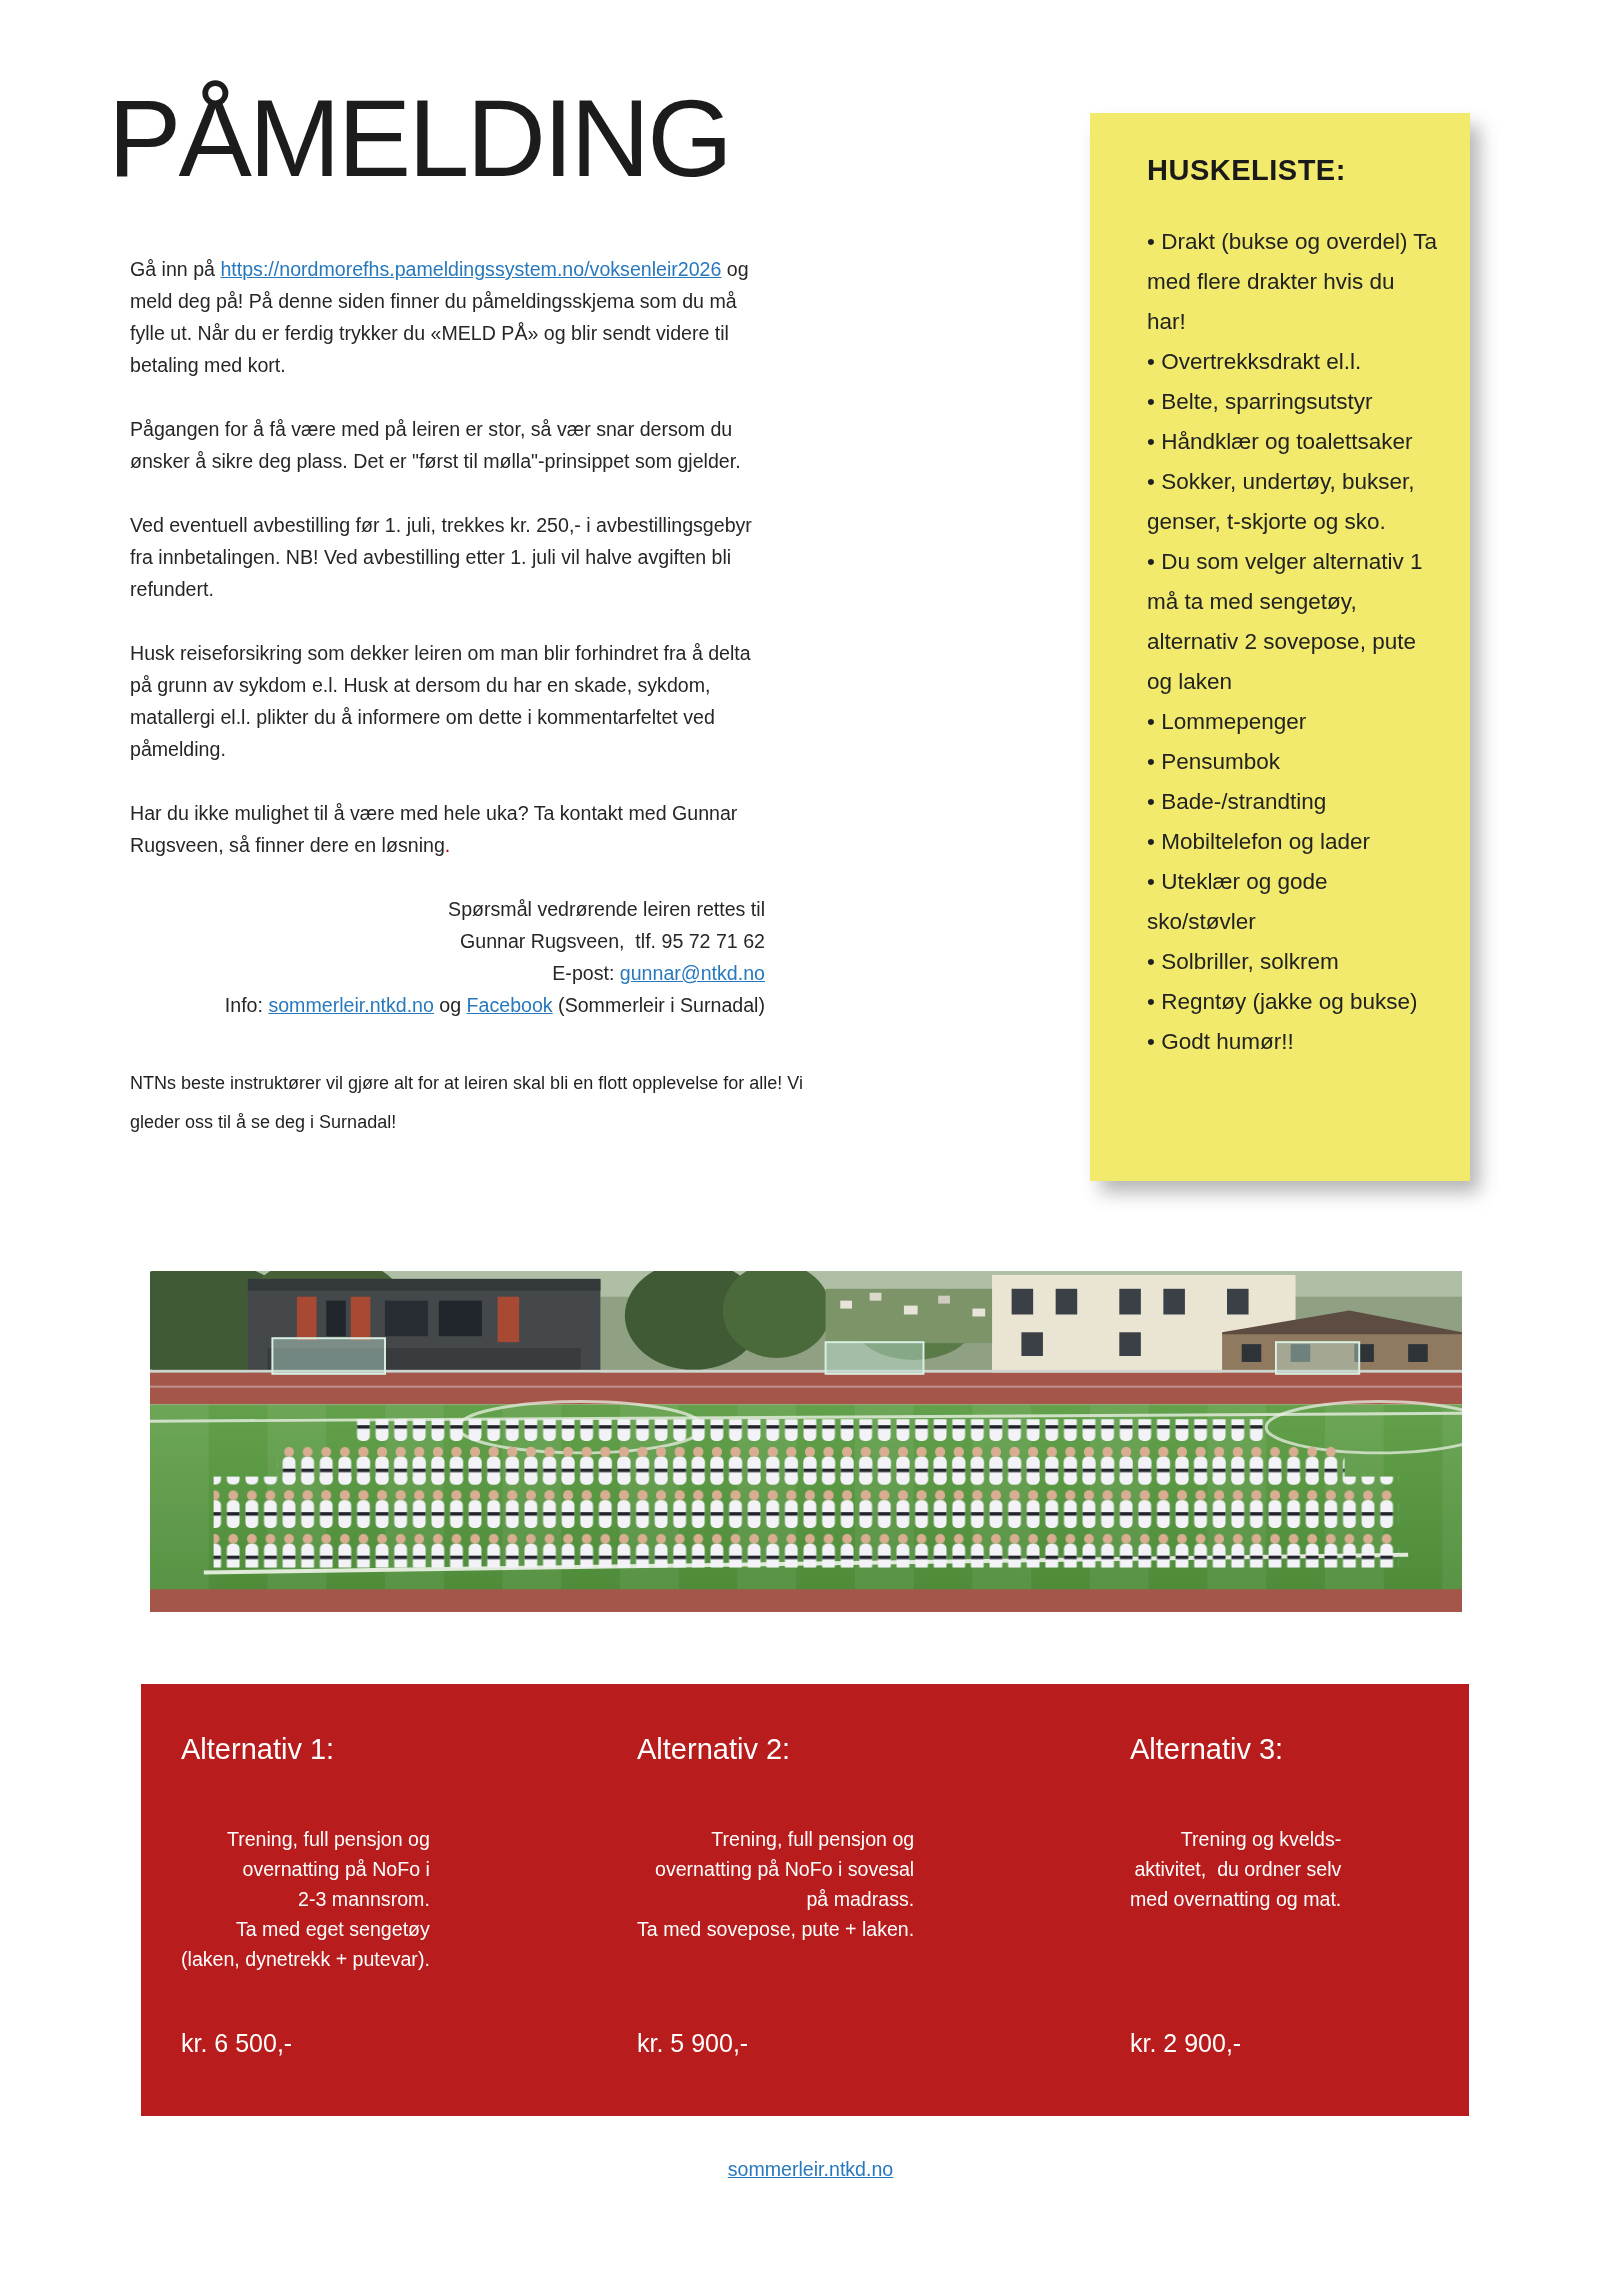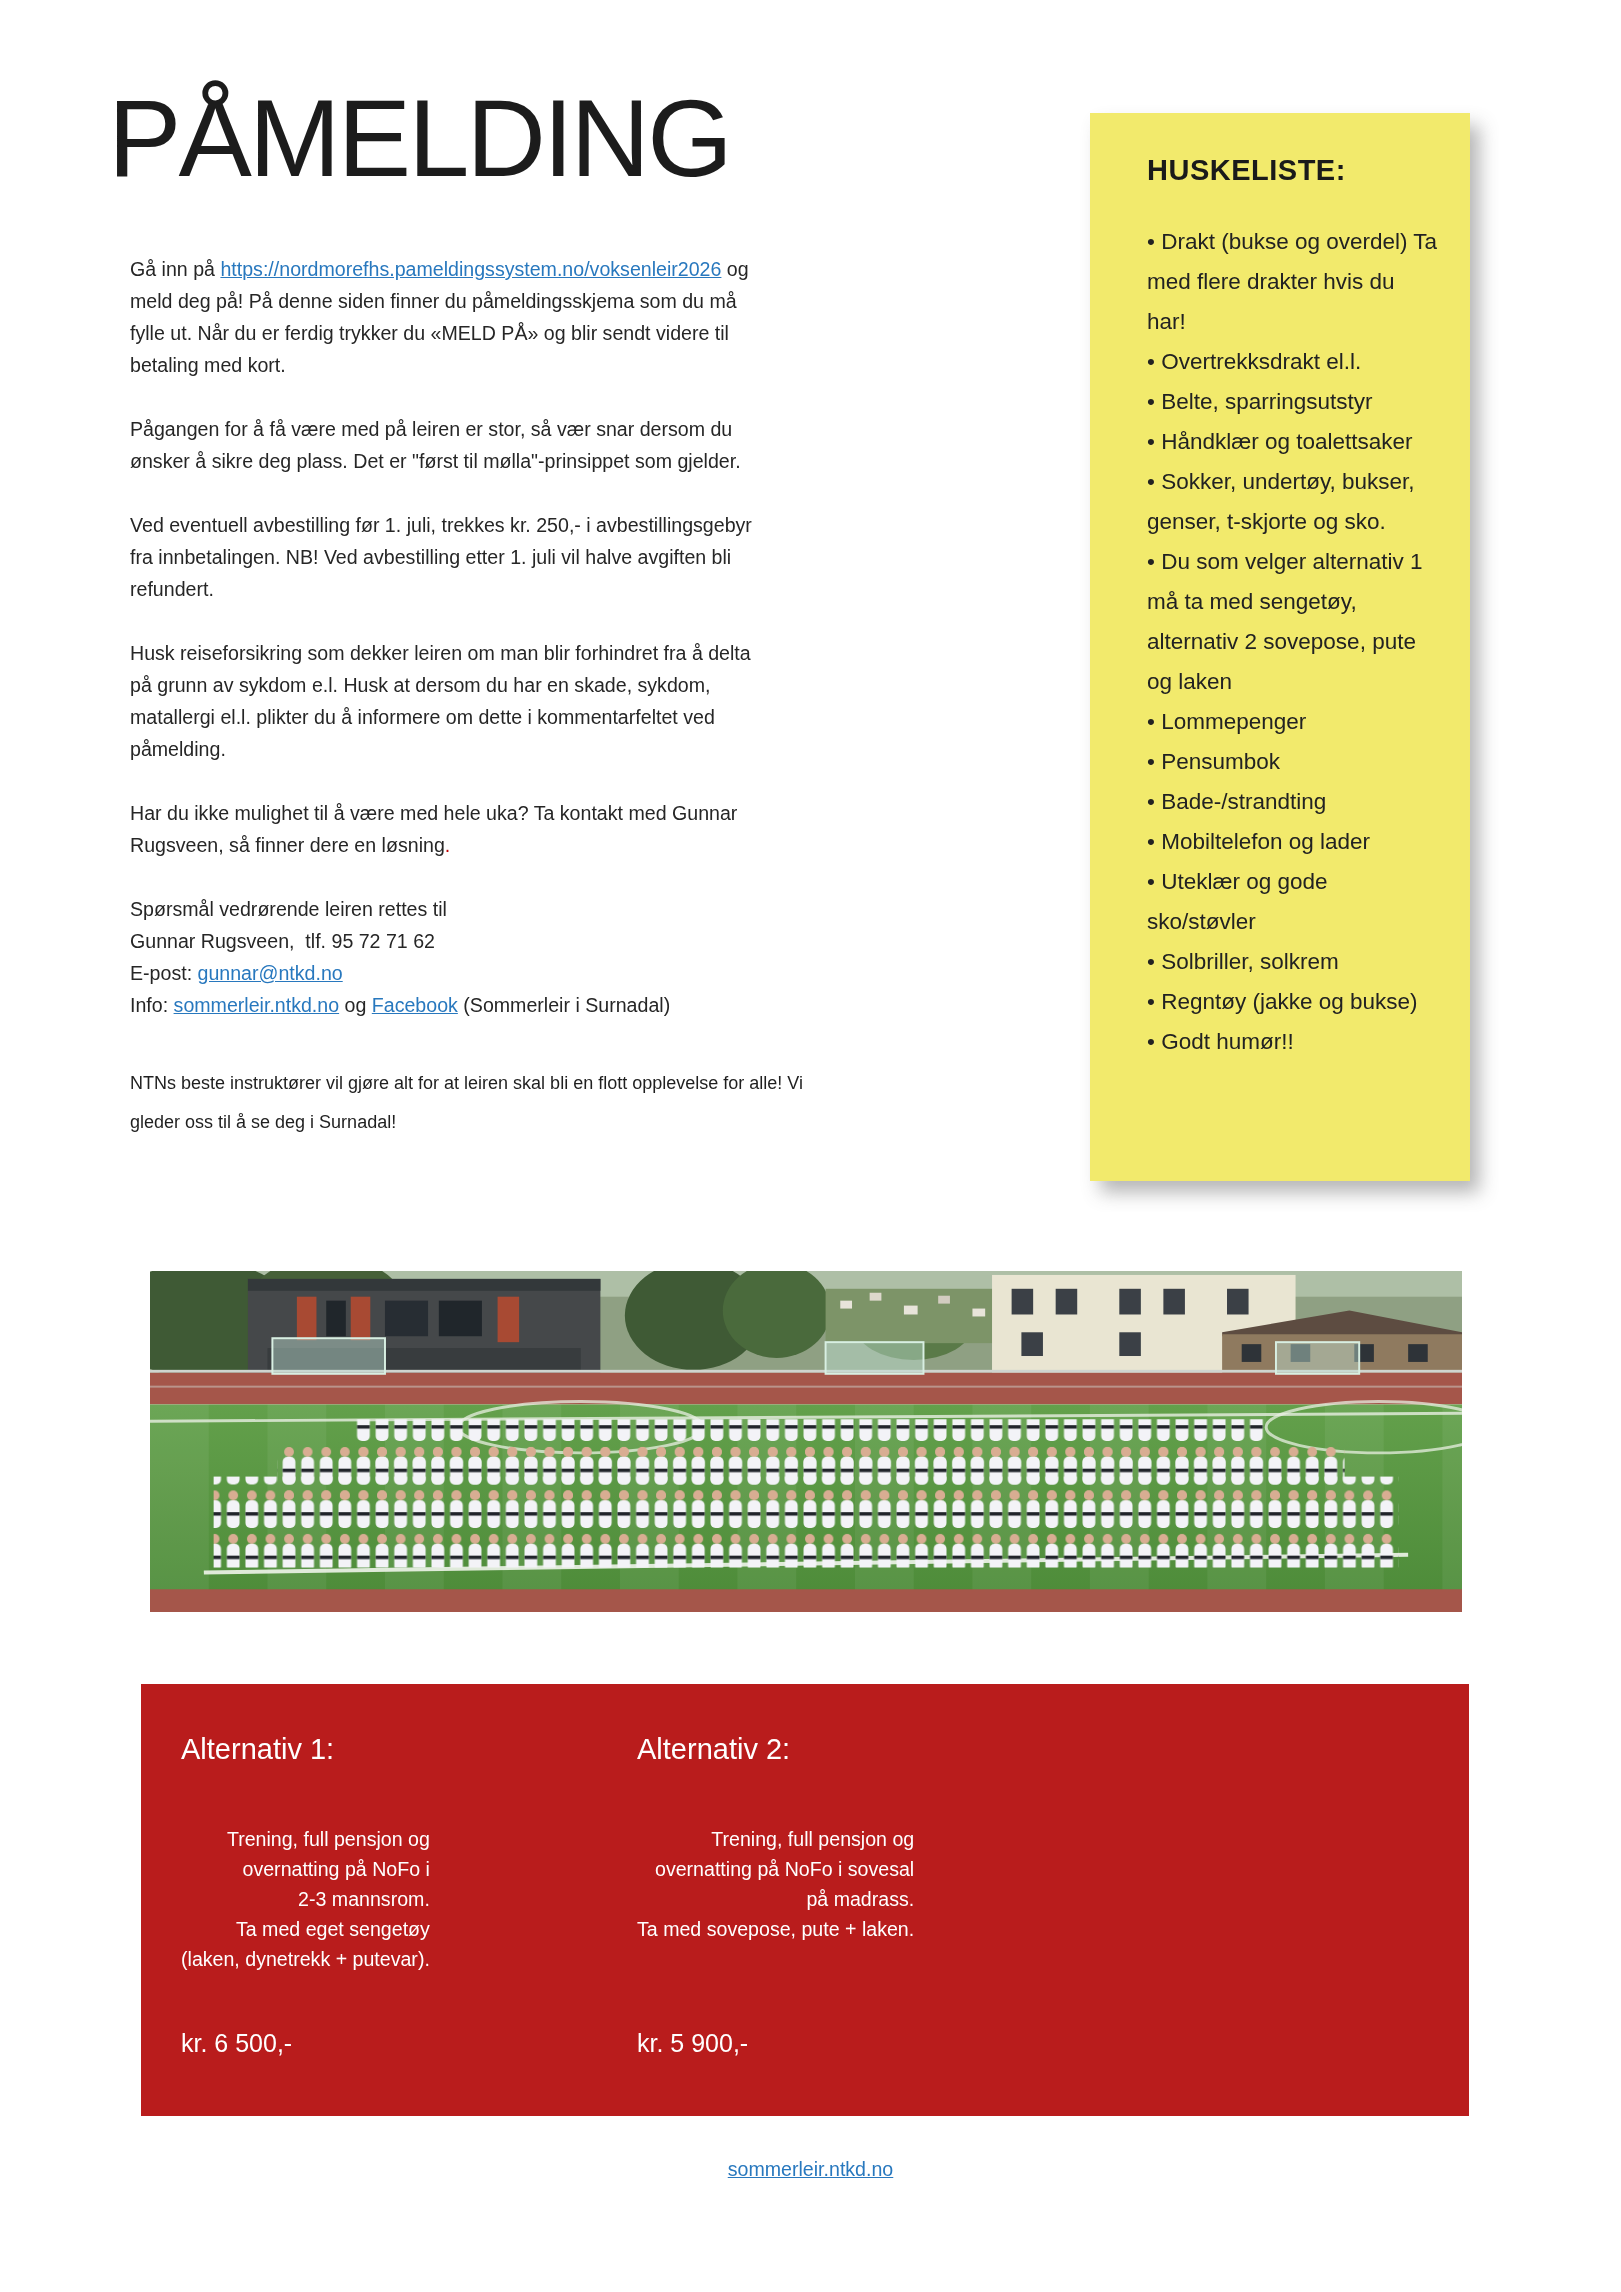--- a/index.html
+++ b/index.html
@@ -16,21 +16,21 @@
     position:absolute;left:108px;top:61px;margin:0;
     font-size:110px;font-weight:400;letter-spacing:-2.9px;
     color:#1c1c1c;line-height:1.4;
   }
   
   .main-col{
     position:absolute;left:118px;top:253px;width:647px;
     font-size:19.6px;line-height:32px;color:#262626;
   }
   .main-col p{margin:0 0 32px 12px;}
-  .contact .cline{display:block;white-space:pre-wrap;}
+  .contact .cline{display:block;white-space:pre-wrap;text-align:right;}
   a.link{color:#2878BE;text-decoration:underline;cursor:pointer;}
   .red{color:#C00000;}
   .closing{
     margin-top:43px !important;
     font-size:18px;line-height:39px;width:686px;color:#1f1f1f;
   }
   
   .huskeliste{
     position:absolute;left:1090px;top:113px;width:380px;height:1068px;
     box-sizing:border-box;padding:41px 32px 0 57px;
@@ -207,20 +207,27 @@
       <div class="alt-price">kr. 6 500,-</div>
     </div>
     <div class="alt alt-2">
       <div class="alt-title">Alternativ 2:</div>
       <div class="alt-body">Trening, full pensjon og
 overnatting på NoFo i sovesal
 på madrass.
 Ta med sovepose, pute + laken.</div>
       <div class="alt-price">kr. 5 900,-</div>
     </div>
+    <div class="alt alt-3">
+      <div class="alt-title">Alternativ 3:</div>
+      <div class="alt-body">Trening og kvelds-
+aktivitet,  du ordner selv
+med overnatting og mat.</div>
+      <div class="alt-price">kr. 2 900,-</div>
+    </div>
   </section>
 
   <div class="footer">
     <a>sommerleir.ntkd.no</a>
   </div>
 
 </div>
 
 
 </body></html>

